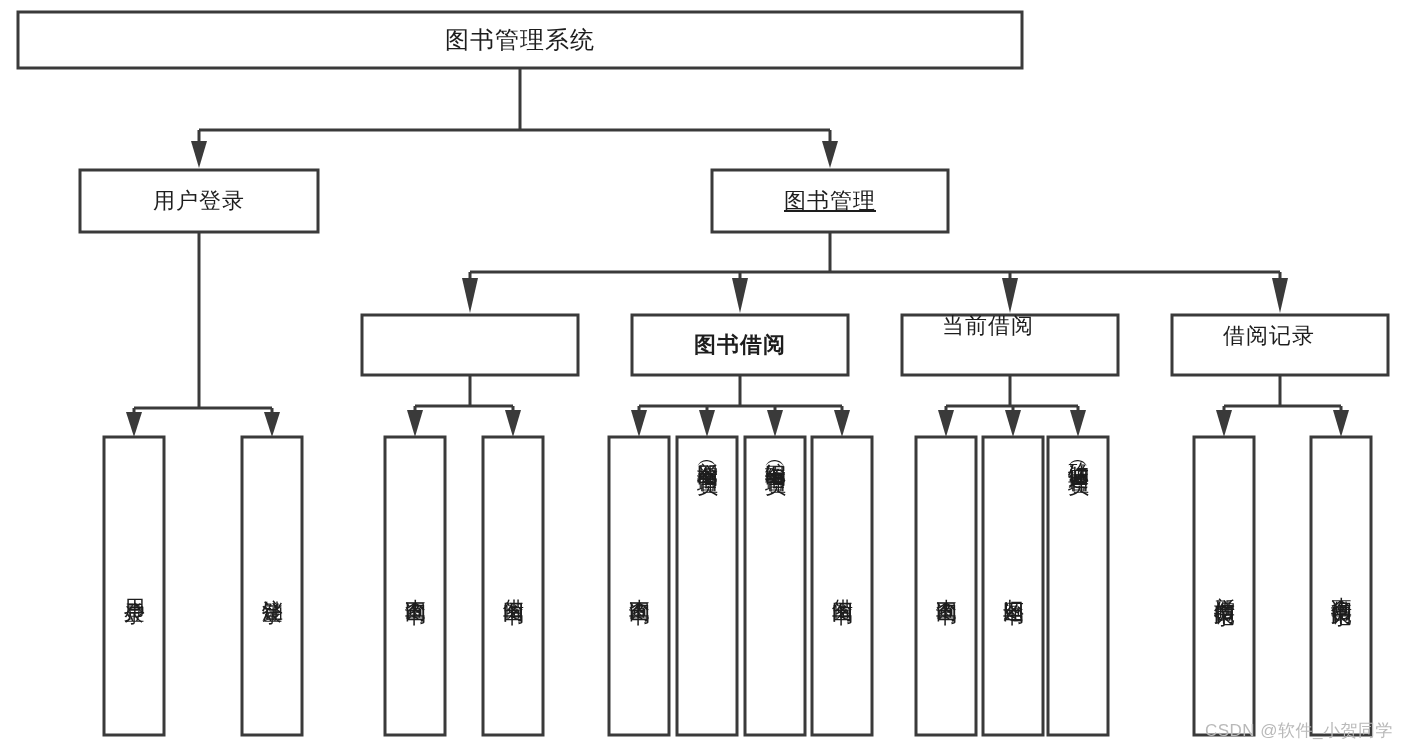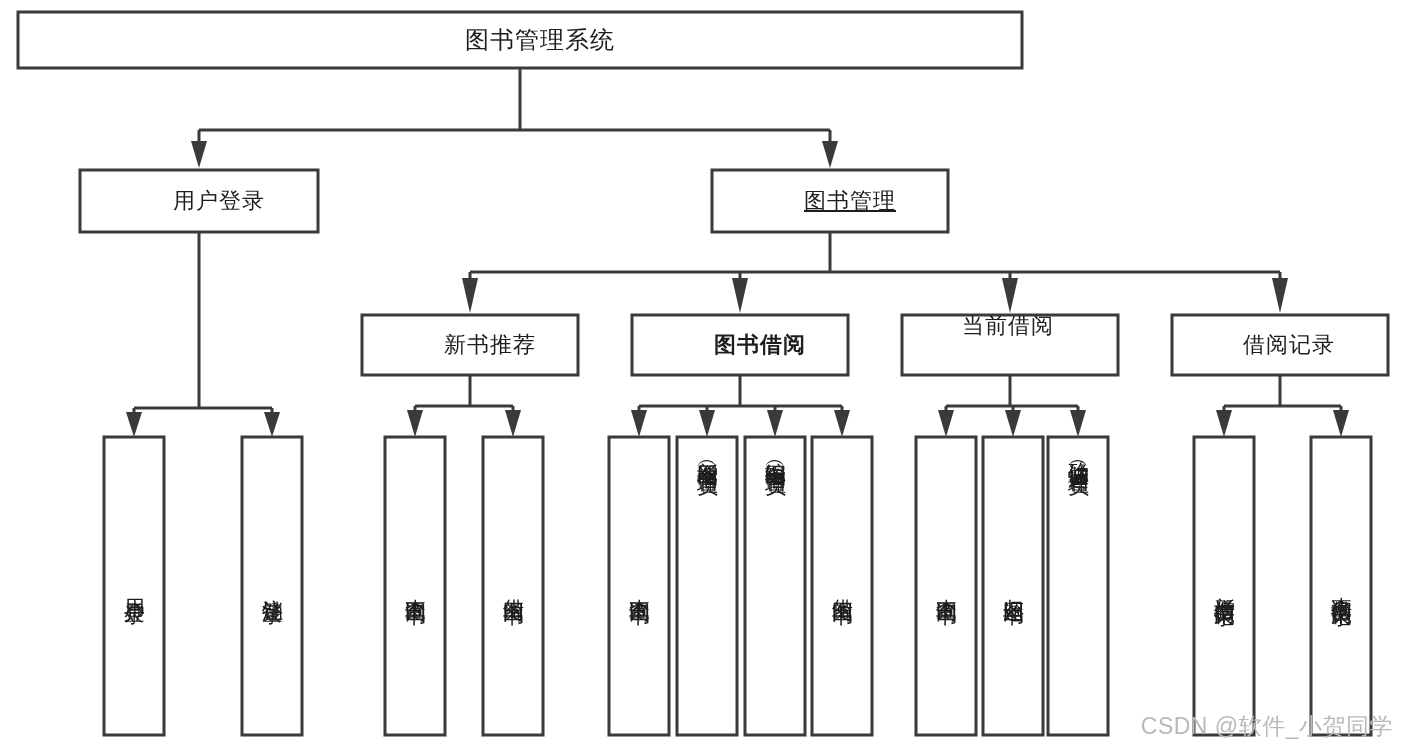--- a/index.html
+++ b/index.html
@@ -44,40 +44,39 @@
     position: absolute;
     display: flex;
     align-items: center;
     justify-content: center;
     color: #1d1d1d;
     font-size: 22px;
     line-height: 1.1;
     letter-spacing: 1px;
     white-space: nowrap;
     pointer-events: none;
-    padding-left: 20px;
   }
   .node-label-v {
     position: absolute;
     display: flex;
     align-items: center;
     justify-content: center;
     color: #1d1d1d;
     font-size: 21px;
     line-height: 1.18;
     letter-spacing: 2px;
     writing-mode: vertical-rl;
     text-orientation: upright;
     pointer-events: none;
   }
   .watermark {
     position: absolute;
     right: 12px;
     bottom: 5px;
-    font-size: 23px;
+    font-size: 17px;
     color: #b9b9b9;
     letter-spacing: 0.5px;
     white-space: nowrap;
   }
 </style>
 </head>
 <body>
 
 <div id="diagram-root">
 
@@ -143,24 +142,23 @@
 
     <rect class="node-box" x="1194" y="437" width="60" height="298"></rect>
     <rect class="node-box" x="1311" y="437" width="60" height="298"></rect>
   </svg>
 
   <div class="node-label-h" style="left:18px; top:12px; width:1004px; height:56px; font-size:24px;">图书管理系统</div>
 
   <div class="node-label-h" style="left:80px; top:170px; width:238px; height:62px;">用户登录</div>
   <div class="node-label-h" style="left:712px; top:170px; width:236px; height:62px;text-decoration:underline;">图书管理</div>
 
-  <div class="node-label-h" style="left:362px; top:315px; width:216px; height:60px;">新书推荐</div>
   <div class="node-label-h" style="left:632px; top:315px; width:216px; height:60px;font-weight:bold;">图书借阅</div>
   <div class="node-label-h" style="left:902px; top:296px; width:172px; height:60px;">当前借阅</div>
-  <div class="node-label-h" style="left:1172px; top:315px; width:194px; height:60px;">借阅记录</div>
+  <div class="node-label-h" style="left:1172px; top:306px; width:194px; height:60px;">借阅记录</div>
 
   <div class="node-label-v" style="left:104px; top:437px; width:60px; height:298px;">用户登录</div>
   <div class="node-label-v" style="left:242px; top:437px; width:60px; height:298px;">注销登录</div>
 
   <div class="node-label-v" style="left:385px; top:437px; width:60px; height:298px;">查询图书</div>
   <div class="node-label-v" style="left:483px; top:437px; width:60px; height:298px;">借阅图书</div>
 
   <div class="node-label-v" style="left:609px; top:437px; width:60px; height:298px;">查询图书</div>
   <div class="node-label-v" style="left:677px; top:437px; width:60px; height:298px; justify-content:flex-start; padding-top:8px; box-sizing:border-box;">新增图书（管理员）</div>
   <div class="node-label-v" style="left:745px; top:437px; width:60px; height:298px; justify-content:flex-start; padding-top:8px; box-sizing:border-box;">编辑图书（管理员）</div>

